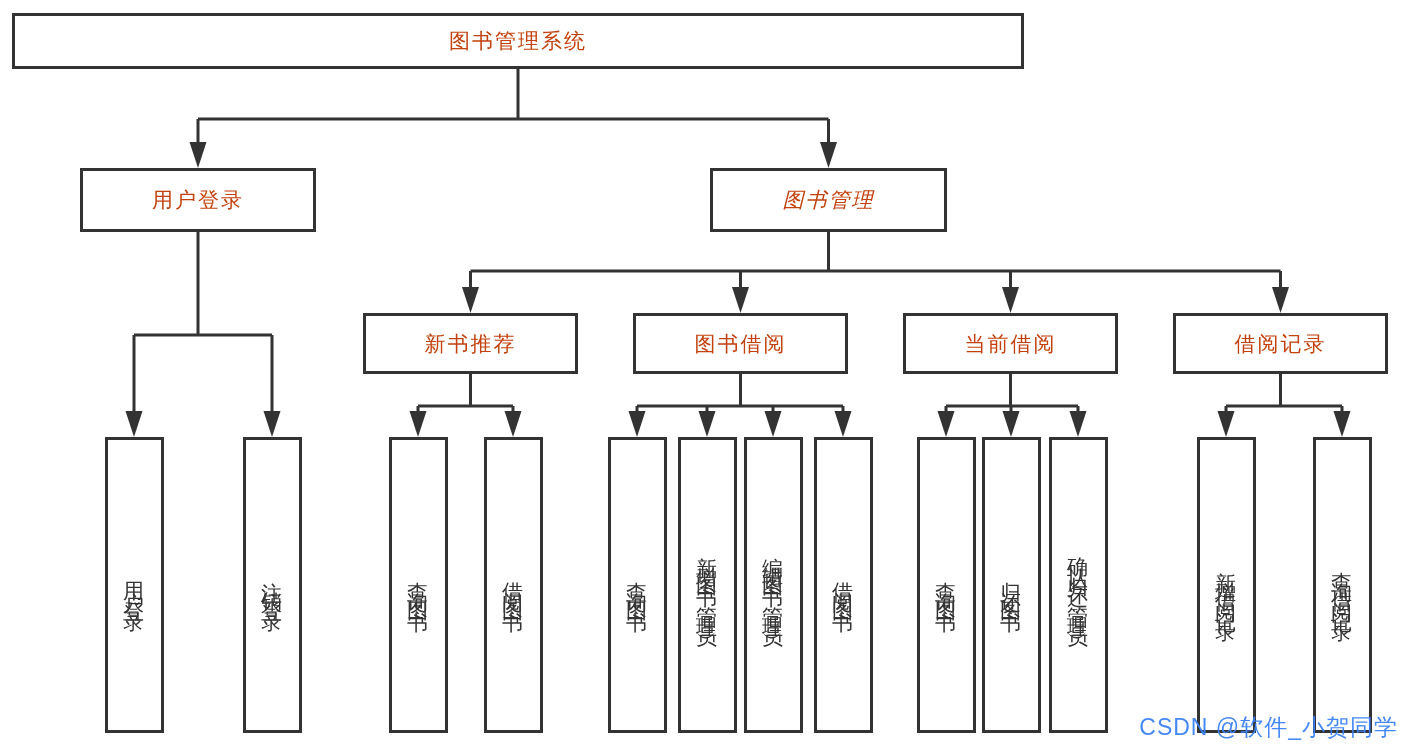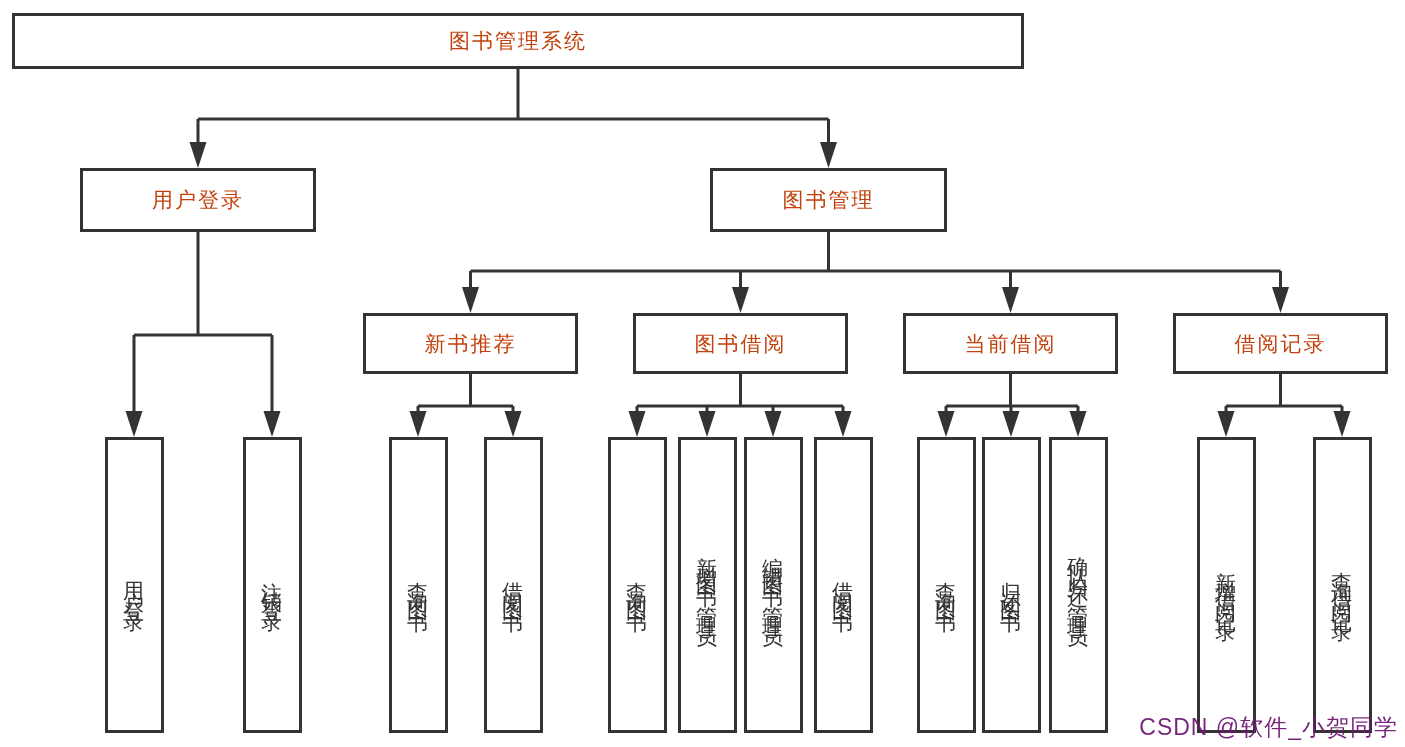--- a/index.html
+++ b/index.html
@@ -58,21 +58,21 @@
     color: #333333;
     letter-spacing: 10px;
     line-height: 1;
     white-space: nowrap;
   }
   .watermark {
     position: absolute;
     right: 7px;
     bottom: 4px;
     font-size: 23px;
-    color: #701a75;
+    color: #3b82f6;
     opacity: 0.95;
     letter-spacing: 1px;
     z-index: 5;
     white-space: nowrap;
   }
 </style>
 </head>
 <body>
 
 <div class="canvas">
@@ -117,21 +117,21 @@
     </g>
   </svg>
 
   <div class="hbox" style="left:12px; top:13px; width:1012px; height:56px;">
     <span class="label">图书管理系统</span>
   </div>
 
   <div class="hbox" style="left:80px; top:168px; width:236px; height:64px;">
     <span class="label">用户登录</span>
   </div>
-  <div class="hbox" style="left:710px; top:168px; width:237px; height:64px;">
+  <div class="hbox" style="left:710px; top:168px; width:237px; height:64px;font-style:italic;">
     <span class="label">图书管理</span>
   </div>
 
   <div class="hbox" style="left:363px; top:313px; width:215px; height:61px;">
     <span class="label">新书推荐</span>
   </div>
   <div class="hbox" style="left:633px; top:313px; width:215px; height:61px;">
     <span class="label">图书借阅</span>
   </div>
   <div class="hbox" style="left:903px; top:313px; width:215px; height:61px;">

